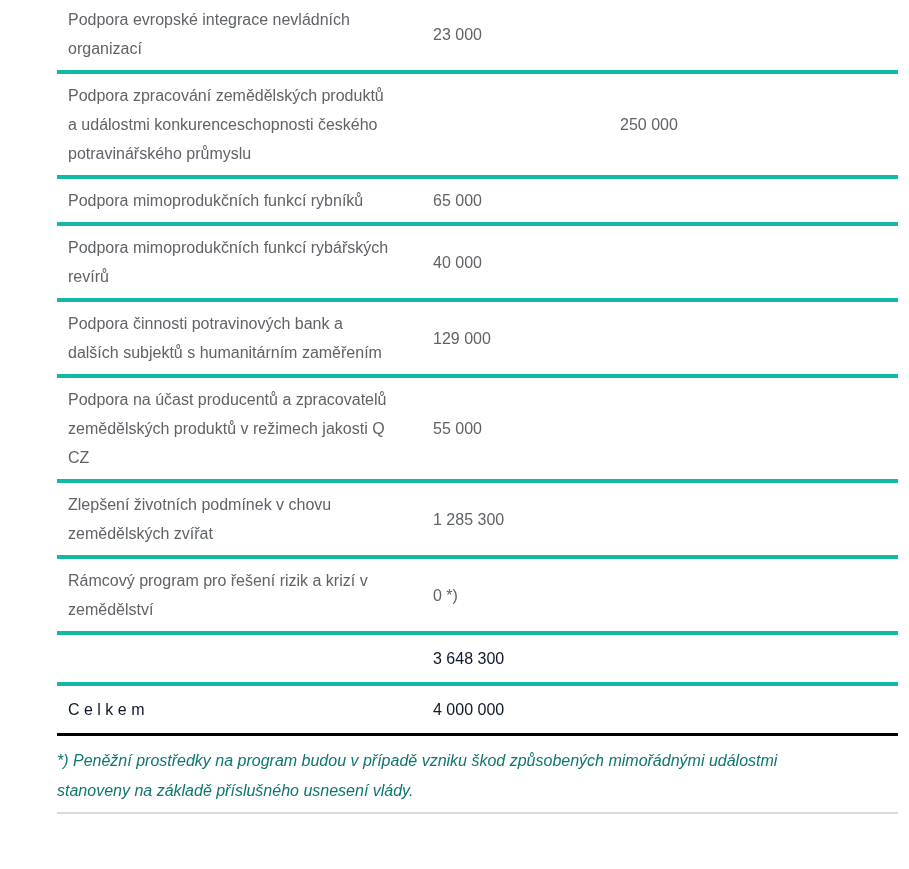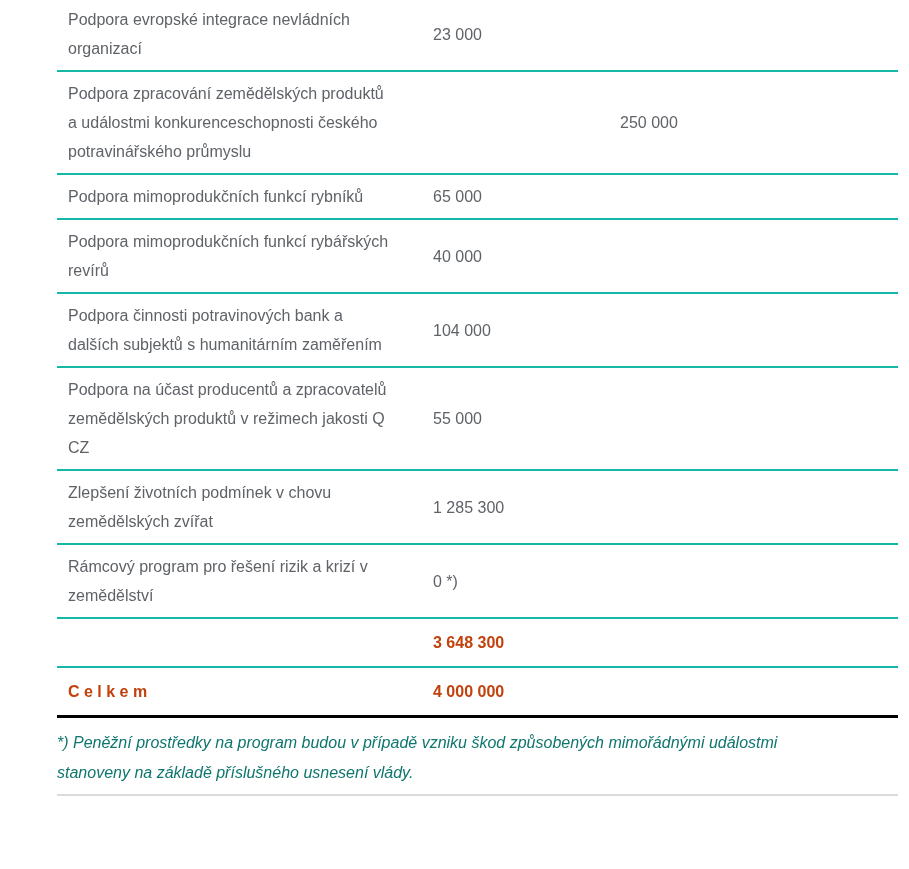--- a/index.html
+++ b/index.html
@@ -15,21 +15,21 @@
     font-size: 16px;
     color: #5f6368;
   }
   .table {
     margin-left: 57px;
     width: 841px;
   }
   .row {
     display: flex;
     align-items: center;
-    border-bottom: 2px solid #14b8a6;
+    border-bottom: 4px solid #14b8a6;
     padding: 7px 0;
   }
   .row:first-child {
     padding-top: 5px;
   }
   .cell-name {
     width: 376px;
     box-sizing: border-box;
     padding-left: 11px;
     padding-right: 10px;
@@ -44,22 +44,22 @@
     flex: 1;
     line-height: 29px;
   }
   .row-subtotal, .row-total {
     padding: 9px 0;
   }
   .row-total {
     border-bottom: 3px solid #000000;
   }
   .bold {
-    font-weight: 700;
-    color: #c2410c;
+    font-weight: 400;
+    color: #0f172a;
   }
   .footnote {
     margin: 10px 0 0 57px;
     width: 812px;
     font-style: italic;
     line-height: 30px;
     white-space: pre-line;
     color: #0f766e;
   }
   .bottom-rule {
@@ -99,21 +99,21 @@
   <div class="row">
     <div class="cell-name">Podpora mimoprodukčních funkcí rybářských
 revírů</div>
     <div class="cell-v1">40 000</div>
     <div class="cell-v2"></div>
   </div>
 
   <div class="row">
     <div class="cell-name">Podpora činnosti potravinových bank a
 dalších subjektů s humanitárním zaměřením</div>
-    <div class="cell-v1">104 000</div>
+    <div class="cell-v1">129 000</div>
     <div class="cell-v2"></div>
   </div>
 
   <div class="row">
     <div class="cell-name">Podpora na účast producentů a zpracovatelů
 zemědělských produktů v režimech jakosti Q
 CZ</div>
     <div class="cell-v1">55 000</div>
     <div class="cell-v2"></div>
   </div>

